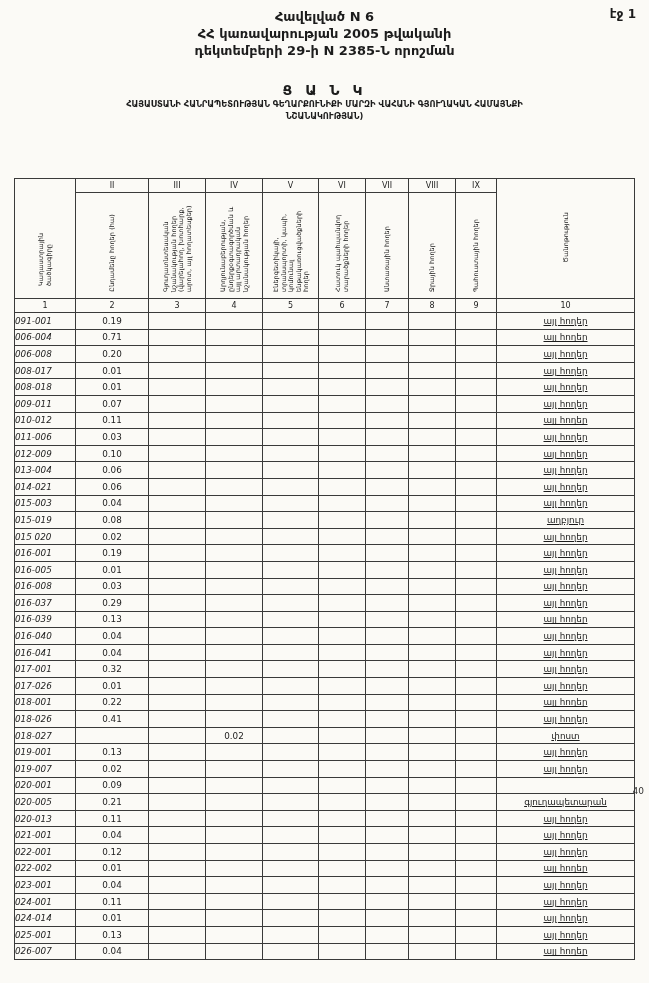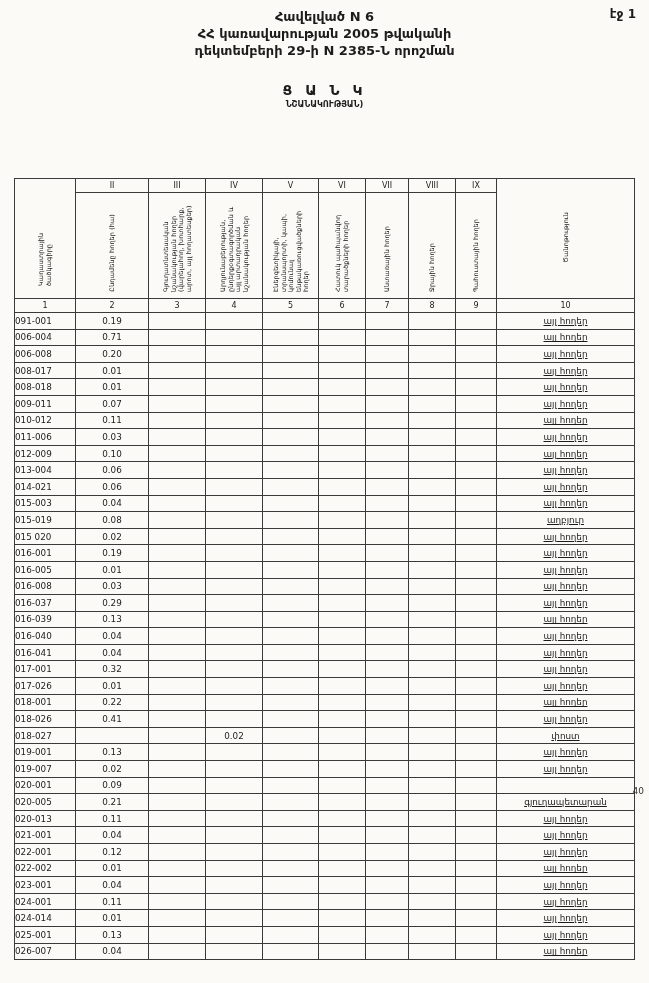--- a/index.html
+++ b/index.html
@@ -50,21 +50,21 @@
     writing-mode:vertical-rl;
     transform:rotate(180deg);
     font-size:6.3px;
     line-height:1.2;
     max-height:97px;
     margin:2px auto 2px auto;
     text-align:left;
     letter-spacing:0.2px;
   }
   tbody.data td{height:15.6px;font-size:8.8px;white-space:nowrap;}
-  td.c-code{text-align:left;padding-left:5px;}
+  td.c-code{text-align:left;padding-left:5px;font-style:italic;}
   td.c-val{text-align:center;}
   td.c-note{text-align:center;padding-left:9px;}
   td.c-note span{text-decoration:underline;text-underline-offset:1px;}
   .margin-note{
     position:absolute;right:5px;top:786px;
     font-size:9px;color:#333;
   }
 </style>
 </head>
 <body>
@@ -75,20 +75,21 @@
 
   <div class="appendix">
     <div>Հավելված N 6</div>
     <div>ՀՀ կառավարության 2005 թվականի</div>
     <div>դեկտեմբերի 29-ի N 2385-Ն որոշման</div>
   </div>
 
   <div class="cank">Ց Ա Ն Կ</div>
 
   <div class="doc-title">
+    <div>ՀԱՅԱՍՏԱՆԻ ՀԱՆՐԱՊԵՏՈՒԹՅԱՆ ԳԵՂԱՐՔՈՒՆԻՔԻ ՄԱՐԶԻ ՎԱՀԱՆԻ ԳՅՈՒՂԱԿԱՆ ՀԱՄԱՅՆՔԻ</div>
     <div>ՆՇԱՆԱԿՈՒԹՅԱՆ)</div>
   </div>
 
   <table class="main">
     <colgroup>
       <col style="width:61px">
         <col style="width:73px">
         <col style="width:57px">
       <col style="width:57px">
         <col style="width:56px">

